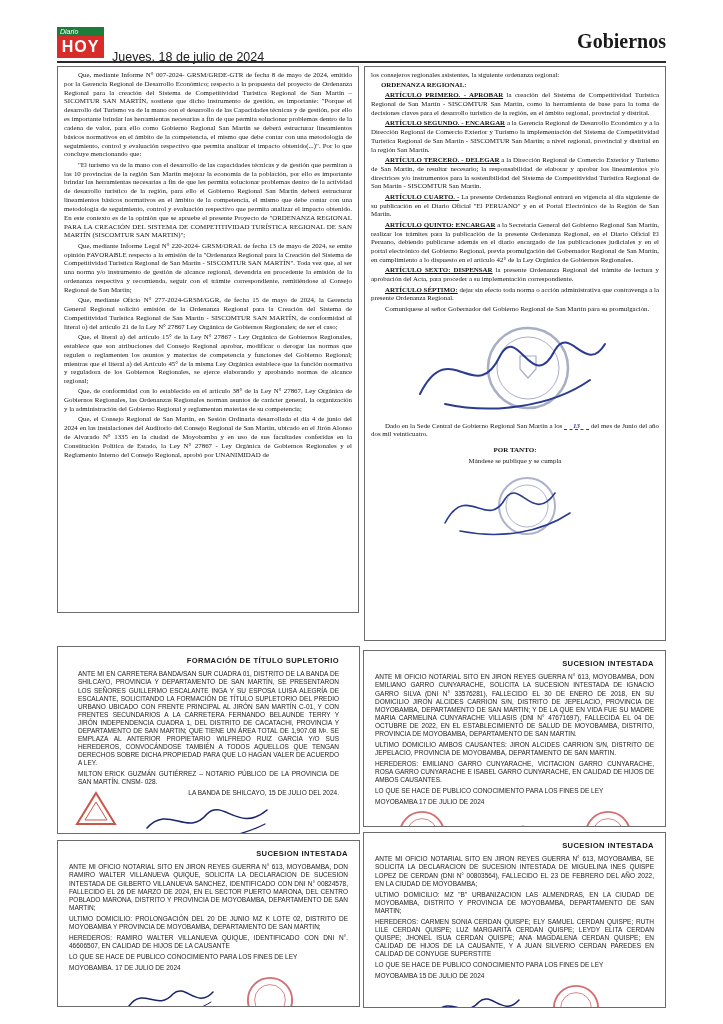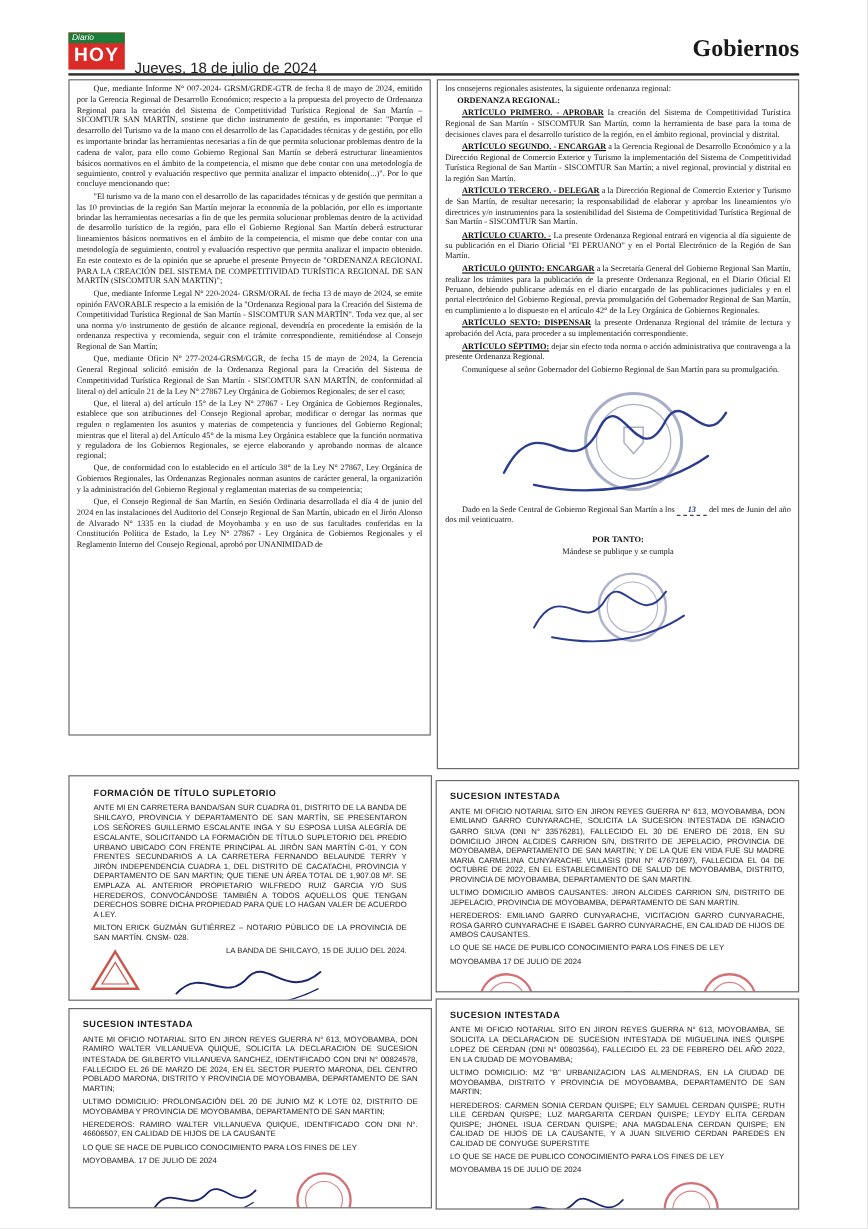--- a/index.html
+++ b/index.html
@@ -41,21 +41,21 @@
   .dado { margin-top:2px; text-indent:14px; }
   .hand-day { font-style:italic; font-weight:bold; color:#2b3c8f;
     border-bottom:1px dashed #444; padding:0 9px; }
   .por-tanto { text-align:center; font-weight:bold; margin-top:7px; font-size:7px; }
   .mandese  { text-align:center; margin-top:2px; font-size:6.9px; }
 
   
   .notice { position:absolute; border:1px solid #6b6b6b; overflow:hidden;
     font-family:"Liberation Sans", sans-serif; font-size:6.5px; line-height:1.24;
     text-align:justify; color:#1b1b1b; }
-  .notice h3 { text-align:left; font-size:7.6px; font-weight:bold; letter-spacing:.4px;
+  .notice h3 { text-align:right; font-size:7.6px; font-weight:bold; letter-spacing:.4px;
     margin-bottom:5px; }
   .notice p { margin-bottom:3px; }
   .notice .date-right { text-align:right; }
   .notice-1 { left:57px;  top:646px; width:303px; height:188px; padding:9px 20px; }
   .notice-2 { left:363px; top:650px; width:303px; height:177px; padding:8px 11px; }
   .notice-3 { left:57px;  top:840px; width:303px; height:167px; padding:8px 11px; }
   .notice-4 { left:363px; top:832px; width:303px; height:176px; padding:8px 11px; }
   .stamp-row { display:flex; justify-content:center; align-items:center; gap:26px; margin-top:1px; }
   .emblem-abs { position:absolute; left:16px; bottom:5px; }
   .sig-center { display:block; margin:0 auto; }

